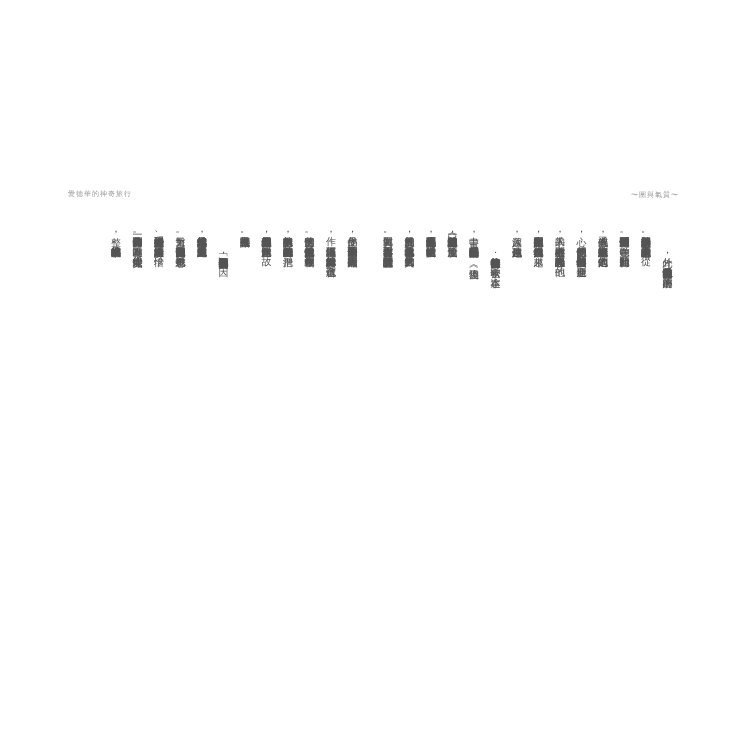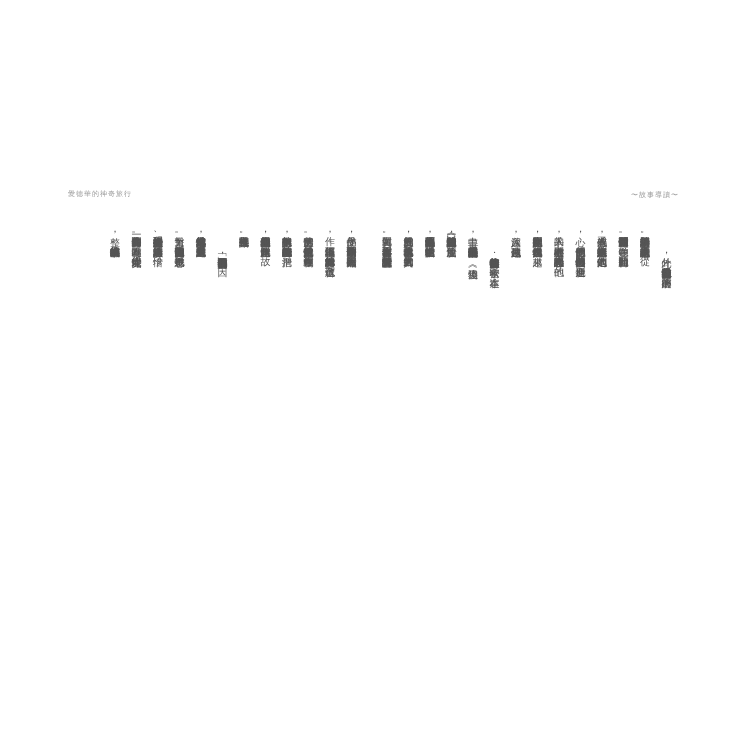--- a/index.html
+++ b/index.html
@@ -6,21 +6,21 @@
     margin: 0;
     padding: 0;
     background: #ffffff;
   }
   .canvas {
     position: relative;
     width: 744px;
     height: 750px;
     background: #ffffff;
     overflow: hidden;
-    font-family: Liberation Serif, serif;
+    font-family: Liberation Mono, monospace;
   }
   
   .running-header {
     position: absolute;
     font-size: 7px;
     color: #9b9b9b;
     letter-spacing: 1px;
     white-space: nowrap;
   }
   .running-header.left  { left: 68px;  top: 189px; }
@@ -52,21 +52,21 @@
     padding-top: 21px; 
   }
 </style>
 </head>
 <body>
 
 <div class="canvas">
 
   <div class="running-header left">愛德華的神奇旅行</div>
 
-  <div class="running-header right">〜故事導讀〜</div>
+  <div class="running-header right">〜圍與氣質〜</div>
 
   <div class="vtext right-page">
       <div class="vcol indent">此外，作者也透過這隻陶瓷兔子的種種境遇，不著痕跡的</div>
       <div class="vcol">幫助小讀者學習愛的課題。原本毫不在意旁人言語的兔子，從</div>
       <div class="vcol">傾聽開始學習對人付出愛和關懷。在傾聽中，他開始對自己和</div>
       <div class="vcol">他人有了感覺，也逐漸滲入別人的生命故事，走進他們的內</div>
       <div class="vcol">心，體會他們的感受，然後慢慢敞開自己的心門，迎進他所在</div>
       <div class="vcol">乎的人，在心中騰出一處空間，悉心呵護和紀念這些人，他的</div>
       <div class="vcol">生命因此得以和別人產生交流，情感也在其中自然湧現，越來</div>
       <div class="vcol">越深入，也越來越強烈。</div>

